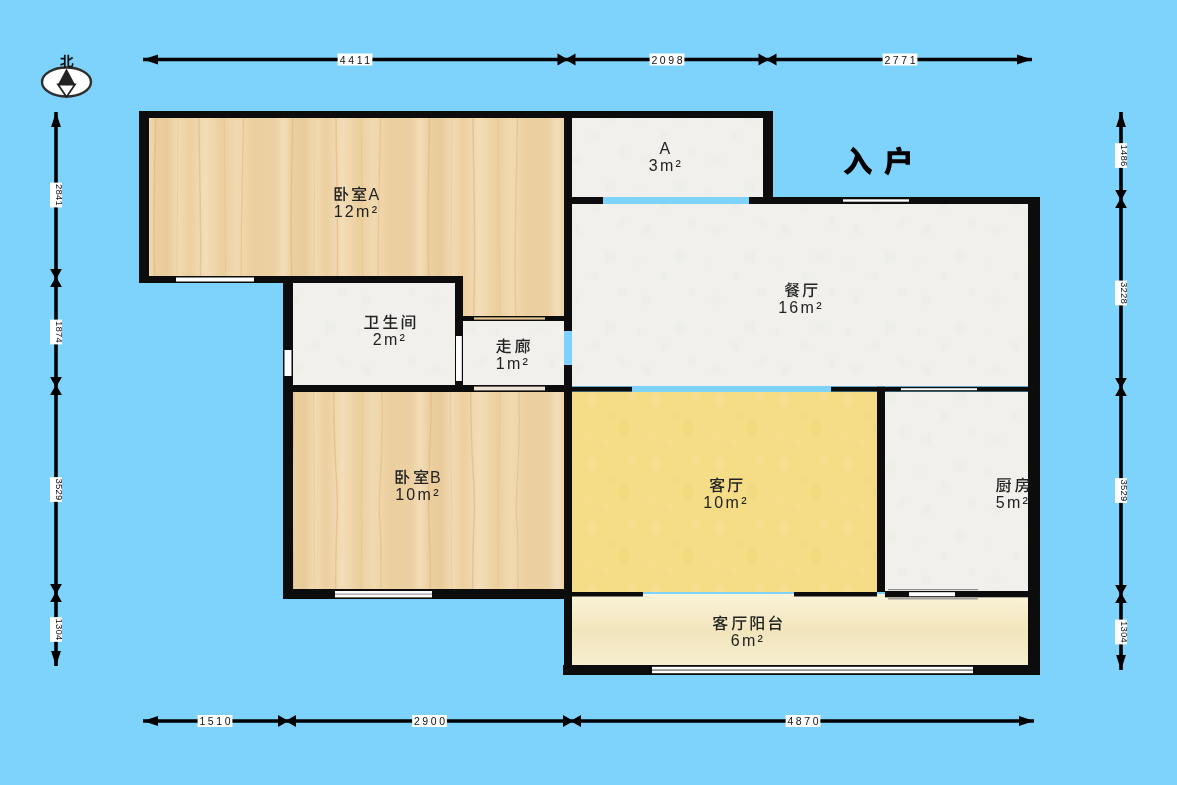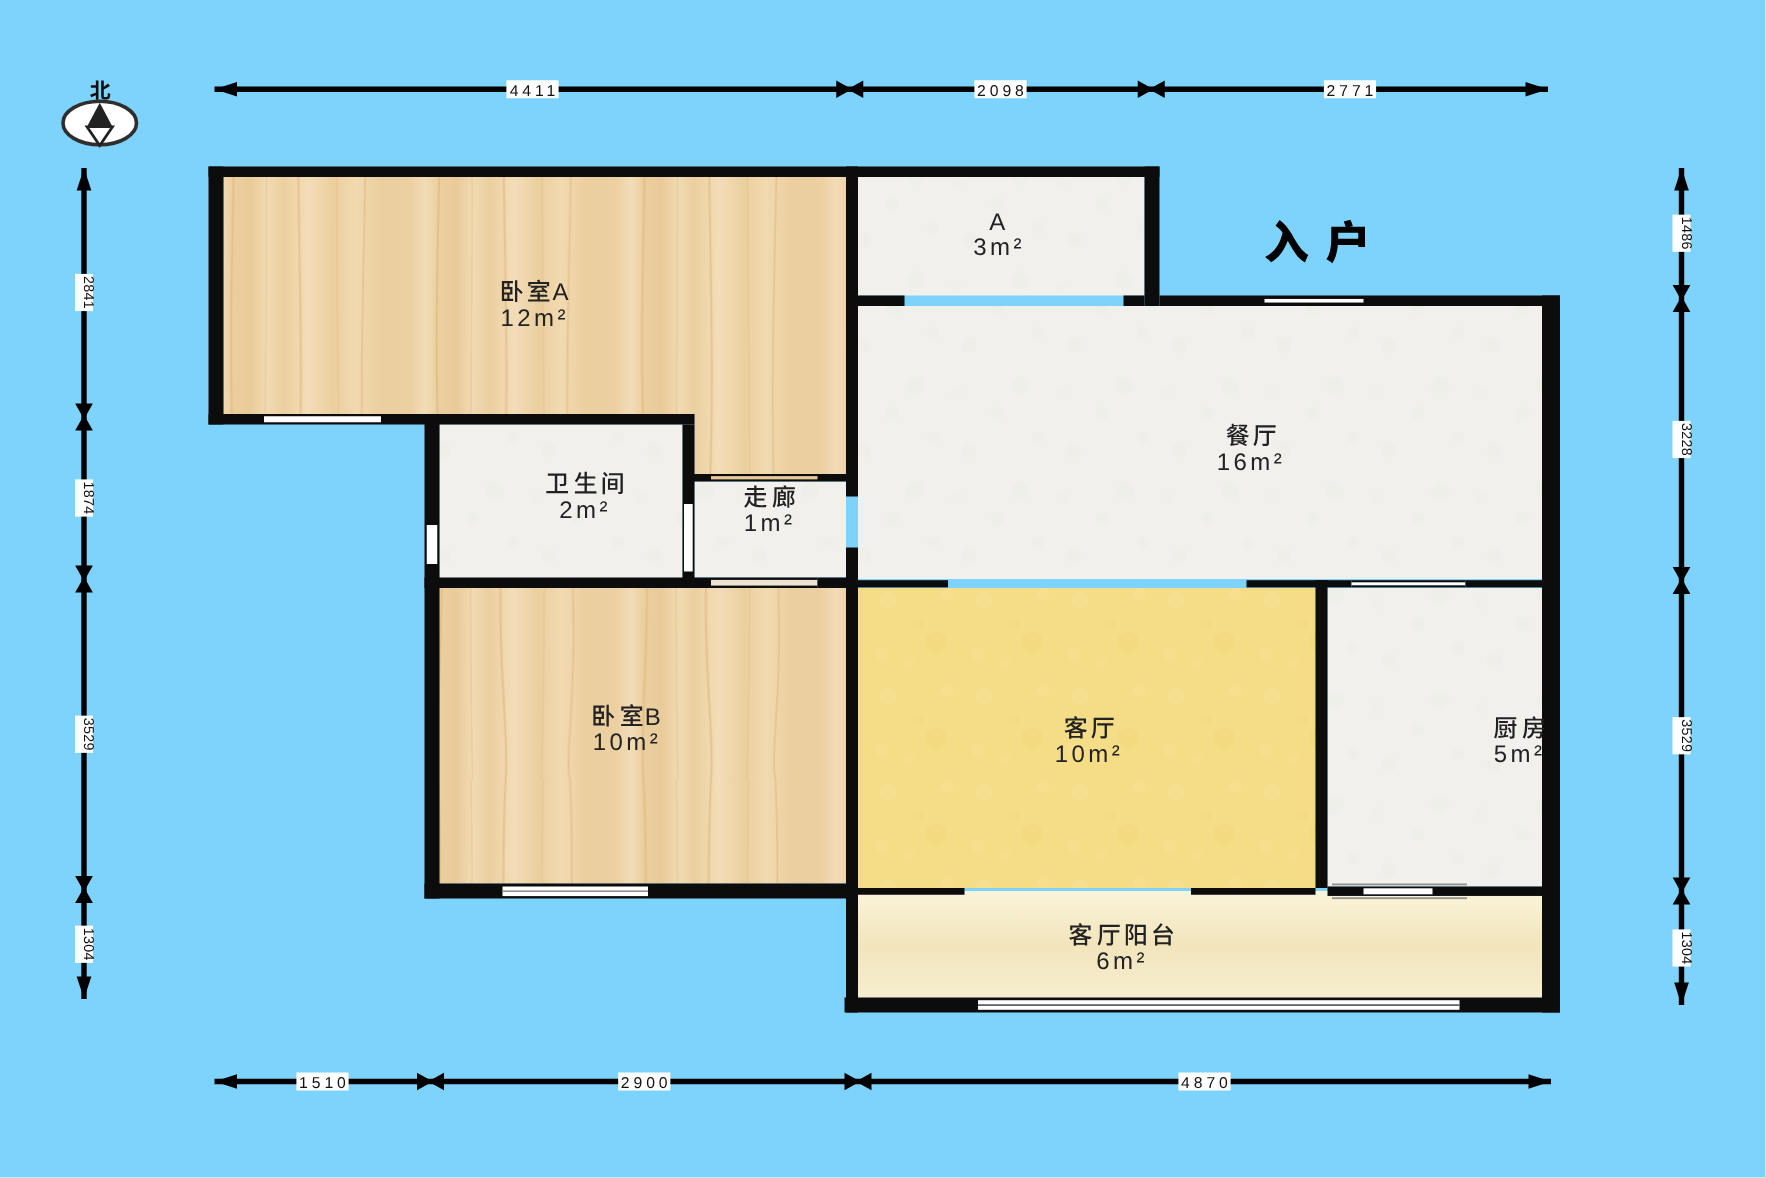--- a/index.html
+++ b/index.html
@@ -175,39 +175,39 @@
           <path transform="translate(0,880) scale(1,-1)" d="M184 454H436V319H184ZM184 231H317V52H184ZM184 543V707H318V543ZM553 796H91V-38H564V52H406V231H531V543H407V707H553ZM637 833V-76H733V425C794 367 859 299 894 254L963 315C919 368 831 452 757 515L733 496V833Z" fill="#222"></path>
         </svg><svg class="g" style="width:16px;height:16px" viewBox="0 0 1000 1000">
           <path transform="translate(0,880) scale(1,-1)" d="M148 223V141H450V28H58V-56H946V28H547V141H861V223H547V316H450V223ZM190 294C225 308 276 311 741 349C763 325 783 303 797 284L870 336C829 387 746 461 678 514H834V596H172V514H350C301 466 252 427 232 414C206 394 183 381 163 378C172 355 185 312 190 294ZM604 473C626 455 649 435 672 414L326 390C376 427 426 470 472 514H667ZM428 830C440 809 452 783 462 759H66V575H158V673H839V575H935V759H568C557 789 538 826 520 856Z" fill="#222"></path>
         </svg>A</div>
       <div>12m²</div>
     </div>
     <div class="lb" style="left:666px;top:140.0px">
       <div>A</div>
       <div>3m²</div>
     </div>
-    <div class="lb" style="left:834px;top:281.5px">
+    <div class="lb" style="left:801px;top:281.5px">
       <div><svg class="g" style="width:16px;height:16px" viewBox="0 0 1000 1000">
           <path transform="translate(0,880) scale(1,-1)" d="M148 563C168 551 192 535 212 520C160 492 105 470 51 455C67 440 88 413 97 395C247 442 404 534 476 674L423 703L408 699H330V741H499V800H330V844H249V717L184 728C155 683 103 630 32 591C48 580 72 557 84 541C133 572 174 607 207 645H367C342 613 309 583 271 556C249 573 221 590 198 603ZM213 -79C234 -70 269 -64 526 -30C527 -12 531 20 536 39L320 13V107H508L475 70C599 30 761 -37 841 -83L892 -23C861 -7 821 12 776 31C813 55 852 85 887 114L819 157L778 117V322C825 305 872 292 918 282C929 303 953 337 972 354C817 381 648 441 549 516L571 539C583 525 594 508 600 495C643 511 685 531 723 557C779 522 828 487 860 457L919 517C886 545 840 576 788 607C840 654 881 712 907 783L854 805L840 802H535V736H797C776 703 748 674 716 648C672 672 626 695 584 713L531 661C568 644 608 623 647 601C617 585 585 571 552 561L570 541L499 578C403 466 215 380 40 336C60 316 81 286 93 264C138 278 184 294 228 312V53C228 13 200 -4 181 -12C194 -27 208 -60 213 -79ZM766 107C748 90 727 73 708 58C663 76 616 92 572 107ZM688 206V161H320V206ZM688 252H320V296H688ZM437 401C449 385 462 367 473 349H309C378 383 443 424 498 470C556 423 629 382 707 349H563C549 372 530 399 513 419Z" fill="#222"></path>
         </svg><svg class="g" style="width:16px;height:16px" viewBox="0 0 1000 1000">
           <path transform="translate(0,880) scale(1,-1)" d="M122 786V428C122 287 115 104 30 -23C51 -34 92 -65 108 -83C203 55 217 273 217 428V695H954V786ZM266 554V465H577V36C577 20 570 15 551 15C530 14 457 14 388 16C402 -11 418 -52 423 -79C516 -80 580 -78 620 -64C662 -49 675 -22 675 35V465H935V554Z" fill="#222"></path>
         </svg></div>
       <div>16m²</div>
     </div>
     <div class="lb" style="left:390px;top:313.5px">
       <div><svg class="g" style="width:16px;height:16px" viewBox="0 0 1000 1000">
           <path transform="translate(0,880) scale(1,-1)" d="M110 772V677H403V43H49V-51H954V43H505V677H781V361C781 346 776 341 756 341C735 340 665 339 594 342C609 318 627 275 632 249C721 249 785 250 826 265C866 281 879 309 879 359V772Z" fill="#222"></path>
         </svg><svg class="g" style="width:16px;height:16px" viewBox="0 0 1000 1000">
           <path transform="translate(0,880) scale(1,-1)" d="M225 830C189 689 124 551 43 463C67 451 110 423 129 407C164 450 198 503 228 563H453V362H165V271H453V39H53V-53H951V39H551V271H865V362H551V563H902V655H551V844H453V655H270C290 704 308 756 323 808Z" fill="#222"></path>
         </svg><svg class="g" style="width:16px;height:16px" viewBox="0 0 1000 1000">
           <path transform="translate(0,880) scale(1,-1)" d="M82 612V-84H180V612ZM97 789C143 743 195 678 216 636L296 688C272 731 217 791 171 834ZM390 289H610V171H390ZM390 483H610V367H390ZM305 560V94H698V560ZM346 791V702H826V24C826 11 823 7 809 6C797 6 758 5 720 7C732 -16 744 -55 749 -79C811 -79 856 -78 886 -63C915 -47 924 -24 924 24V791Z" fill="#222"></path>
         </svg></div>
       <div>2m²</div>
     </div>
-    <div class="lb" style="left:513px;top:323px">
+    <div class="lb" style="left:513px;top:338px">
       <div><svg class="g" style="width:16px;height:16px" viewBox="0 0 1000 1000">
           <path transform="translate(0,880) scale(1,-1)" d="M208 385C194 240 147 67 29 -24C50 -38 83 -67 99 -85C165 -33 212 44 245 129C348 -35 509 -71 716 -71H934C939 -45 954 -1 968 21C918 19 760 19 721 19C659 19 600 22 546 33V210H874V295H546V437H940V525H545V646H865V733H545V843H448V733H147V646H448V525H59V437H449V63C377 95 319 148 280 237C291 282 300 329 307 373Z" fill="#222"></path>
         </svg><svg class="g" style="width:16px;height:16px" viewBox="0 0 1000 1000">
           <path transform="translate(0,880) scale(1,-1)" d="M496 378V305H334V378ZM496 441H334V510H496ZM641 622V-85H724V546H839C819 487 792 414 766 353C836 284 854 224 854 176C854 148 849 125 834 115C826 110 815 108 803 107C788 106 768 107 746 109C759 87 768 53 768 30C793 29 820 29 840 31C860 35 878 41 894 52C925 73 937 113 937 169C936 224 918 289 847 363C881 433 917 519 946 593L886 626L872 622ZM360 649C369 628 379 603 387 579H249V94C249 46 221 17 202 3C216 -11 239 -43 247 -62C266 -47 298 -35 504 33C517 5 527 -20 534 -40L610 -5C588 52 539 145 498 214L426 186C441 160 456 131 471 101L334 59V236H579V579H477C467 607 453 640 440 667ZM478 830C487 810 496 786 504 763H104V455C104 310 98 108 28 -33C48 -43 87 -72 103 -88C181 64 193 299 193 456V680H955V763H605C594 791 580 825 567 852Z" fill="#222"></path>
         </svg></div>
       <div>1m²</div>
     </div>
     <div class="lb" style="left:418px;top:468.5px">
       <div><svg class="g" style="width:16px;height:16px" viewBox="0 0 1000 1000">
           <path transform="translate(0,880) scale(1,-1)" d="M184 454H436V319H184ZM184 231H317V52H184ZM184 543V707H318V543ZM553 796H91V-38H564V52H406V231H531V543H407V707H553ZM637 833V-76H733V425C794 367 859 299 894 254L963 315C919 368 831 452 757 515L733 496V833Z" fill="#222"></path>

